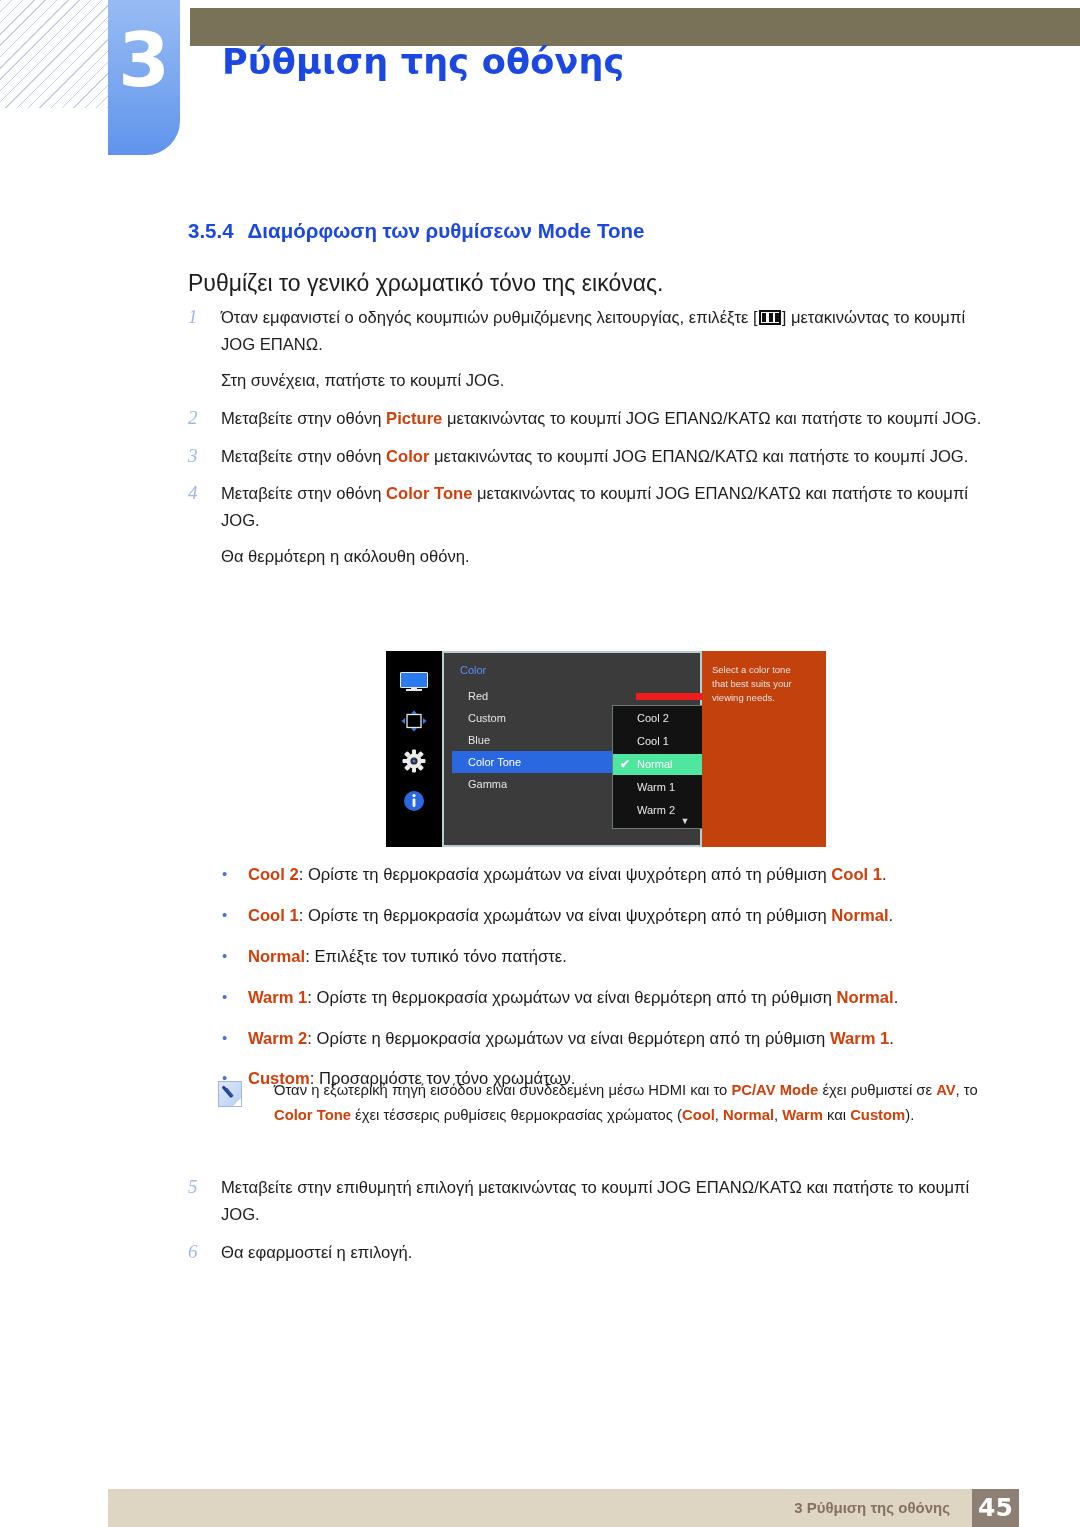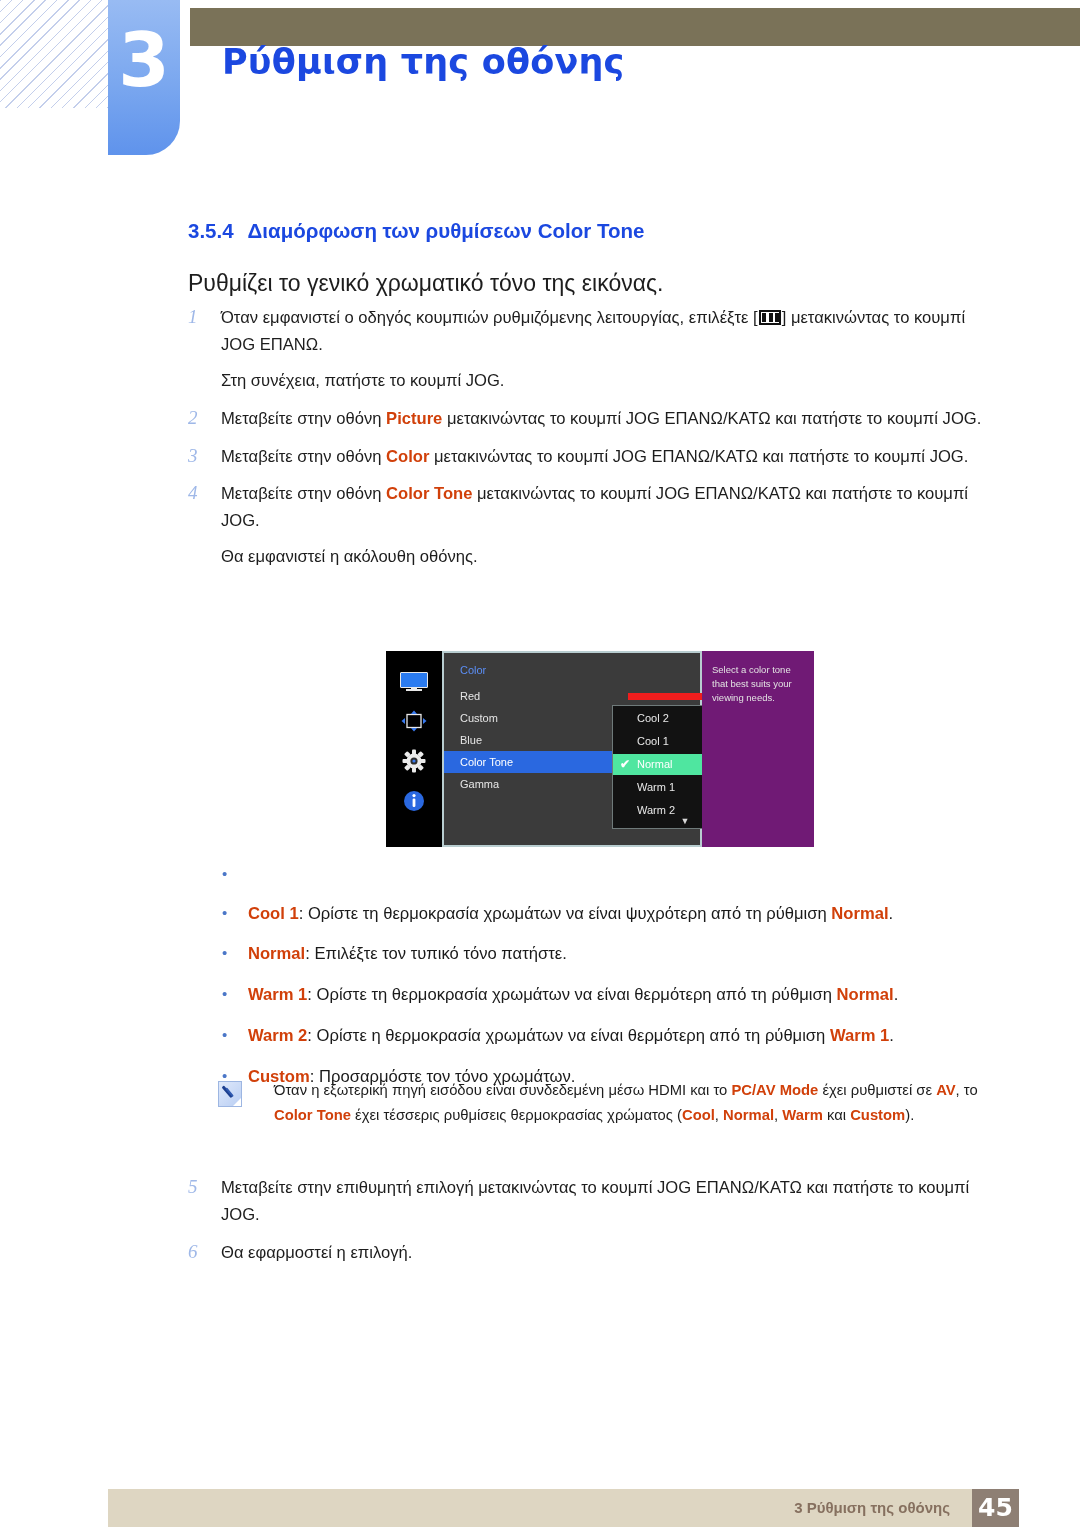--- a/index.html
+++ b/index.html
@@ -92,39 +92,39 @@
   .ico-monitor{width:28px;height:19px;position:relative;}
   .ico-monitor .scr{position:absolute;left:0;top:0;width:28px;height:16px;background:#2a7bf0;border:1.5px solid #e8e8e8;box-sizing:border-box;border-radius:1px;}
   .ico-monitor .stand{position:absolute;left:11px;top:15px;width:6px;height:3px;background:#e8e8e8;}
   .ico-monitor .base{position:absolute;left:6px;top:17.5px;width:16px;height:1.8px;background:#e8e8e8;}
 
   .osd-panel{
     position:absolute;left:56px;top:0;width:260px;height:196px;
     background:#3b3b3b;border:2px solid #b8cdd0;box-sizing:border-box;
   }
   .osd-title{position:absolute;left:16px;top:11px;color:#5b8ef5;font-size:11px;}
-  .osd-list{position:absolute;left:0;top:32px;width:100%;}
+  .osd-list{position:absolute;left:8px;top:32px;width:100%;}
   .osd-row{height:22px;line-height:22px;color:#e6e6e6;font-size:11px;padding-left:16px;position:relative;}
   .osd-row.sel{background:#2a68e0;color:#ffffff;}
   .slider{position:absolute;left:184px;top:8px;width:150px;height:7px;}
   .slider .track{position:absolute;left:0;top:0;width:150px;height:7px;background:#8a8e8e;}
   .slider .fill{position:absolute;left:0;top:0;height:7px;background:#f01d1d;}
   .slider .val{position:absolute;left:158px;top:-6px;color:#e01b1b;font-size:10.5px;}
 
   .osd-dropdown{
     position:absolute;left:168px;top:52px;width:146px;height:124px;
     background:#121212;border:1.5px solid #6f7a7a;box-sizing:border-box;
   }
   .dd-item{height:21px;line-height:21px;color:#e9e9e9;font-size:11px;padding-left:24px;position:relative;margin-top:2px;}
   .dd-item.chk{background:#4fe6a0;color:#ffffff;}
   .dd-item.chk .tick{position:absolute;left:7px;top:0;color:#ffffff;font-size:12px;font-weight:bold;}
   .dd-arrow{position:absolute;left:0;bottom:2px;width:100%;text-align:center;color:#d8d8d8;font-size:9px;line-height:9px;}
 
   .osd-help{
-    position:absolute;left:316px;top:0;width:112px;height:196px;background:#701a75;
+    position:absolute;left:316px;top:0;width:124px;height:196px;background:#c2410c;
   }
   .osd-help p{margin:0;position:absolute;left:10px;top:12px;width:96px;color:#e3e3e3;font-size:9.5px;line-height:1.45;}
 
   
   .bullets{position:absolute;left:222px;top:688px;width:780px;}
   .bullet{display:flex;margin-bottom:16px;font-size:16.6px;line-height:1.5;}
   .bdot{flex:0 0 26px;color:#4b77c8;font-size:15px;line-height:1.5;}
 
   
   .note{position:absolute;left:218px;top:903px;width:790px;display:flex;}
@@ -170,21 +170,21 @@
   <div class="brownbar"></div>
   <div class="chapnum-box">
     <div class="chapnum">3</div>
   </div>
   <div class="chaptitle">Ρύθμιση της οθόνης</div>
 </div>
 
 <div class="content">
 
   <div class="sec-heading">
-    <span class="num">3.5.4</span><span>Διαμόρφωση των ρυθμίσεων Color Tone</span>
+    <span class="num">3.5.4</span><span>Διαμόρφωση των ρυθμίσεων Mode Tone</span>
   </div>
 
   <div class="intro">Ρυθμίζει το γενικό χρωματικό τόνο της εικόνας.</div>
 
   <div class="steps">
 
     <div class="step">
       <div class="step-num">1</div>
       <div class="step-body">
         <span>Όταν εμφανιστεί ο οδηγός κουμπιών ρυθμιζόμενης λειτουργίας, επιλέξτε [</span><span class="jogicon"><i></i><i></i><i></i></span><span>] μετακινώντας το κουμπί JOG ΕΠΑΝΩ.</span>
@@ -203,21 +203,21 @@
       <div class="step-num">3</div>
       <div class="step-body">
         <span>Μεταβείτε στην οθόνη </span><b class="red">Color</b><span> μετακινώντας το κουμπί JOG ΕΠΑΝΩ/ΚΑΤΩ και πατήστε το κουμπί JOG.</span>
       </div>
     </div>
 
     <div class="step">
       <div class="step-num">4</div>
       <div class="step-body">
         <span>Μεταβείτε στην οθόνη </span><b class="red">Color Tone</b><span> μετακινώντας το κουμπί JOG ΕΠΑΝΩ/ΚΑΤΩ και πατήστε το κουμπί JOG.</span>
-        <div class="step-sub">Θα εμφανιστεί η ακόλουθη οθόνης.</div>
+        <div class="step-sub">Θα θερμότερη η ακόλουθη οθόνη.</div>
       </div>
     </div>
 
   </div>
 
   <div class="osd-wrap">
     <div class="osd">
 
       <div class="osd-rail">
         <div class="r-ico">
@@ -312,20 +312,21 @@
         <p>Select a color tone that best suits your viewing needs.</p>
       </div>
 
     </div>
   </div>
 
   <div class="bullets">
 
     <div class="bullet">
       <div class="bdot">•</div>
+      <div><b class="red">Cool 2</b><span>: Ορίστε τη θερμοκρασία χρωμάτων να είναι ψυχρότερη από τη ρύθμιση </span><b class="red">Cool 1</b><span>.</span></div>
     </div>
 
     <div class="bullet">
       <div class="bdot">•</div>
       <div><b class="red">Cool 1</b><span>: Ορίστε τη θερμοκρασία χρωμάτων να είναι ψυχρότερη από τη ρύθμιση </span><b class="red">Normal</b><span>.</span></div>
     </div>
 
     <div class="bullet">
       <div class="bdot">•</div>
       <div><b class="red">Normal</b><span>: Επιλέξτε τον τυπικό τόνο πατήστε.</span></div>

